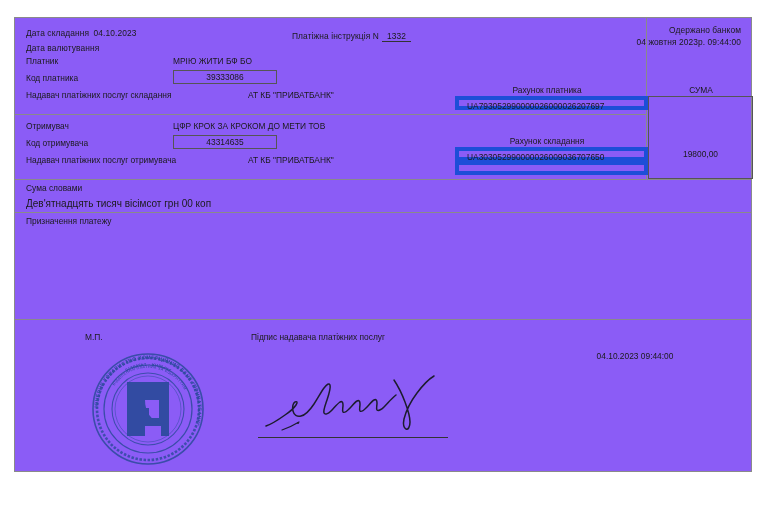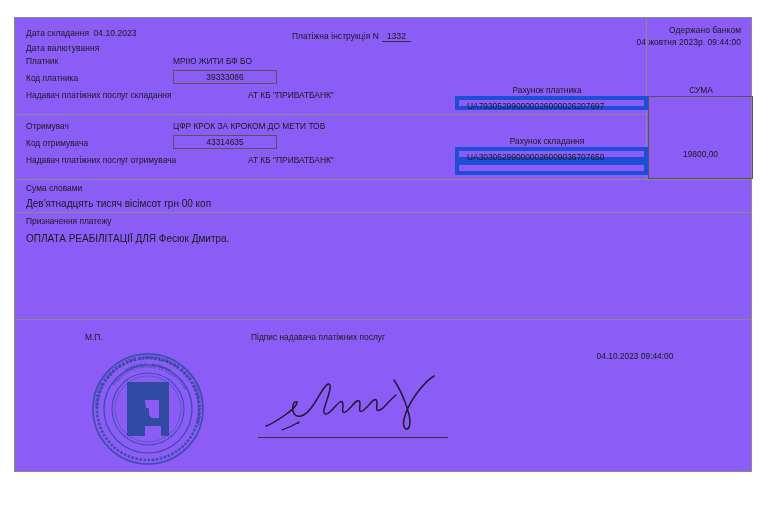--- a/index.html
+++ b/index.html
@@ -221,21 +221,20 @@
   <div class="acct-head" style="left:437px; top:118px; width:190px;">Рахунок складання</div>
   <div class="acct-box" style="left:440px; top:129px; width:193px;">UA303052990000026009036707650</div>
   <div class="acct-box" style="left:440px; top:143px; width:193px;"></div>
 
   <div class="band" style="top:161px; height:33px;"></div>
   <div class="band-label" style="left:11px; top:165px;">Сума словами</div>
   <div class="band-text" style="left:11px; top:180px;">Дев'ятнадцять тисяч вісімсот грн 00 коп</div>
 
   <div class="band" style="top:194px; height:107px;"></div>
   <div class="band-label" style="left:11px; top:198px;">Призначення платежу</div>
-  <div class="band-text" style="left:11px; top:215px;">ОПЛАТА РЕАБІЛІТАЦІЇ ДЛЯ Фесюк Дмитра.</div>
 
   <div class="band" style="top:301px; height:153px; border-top:1px solid #8a8a8a;"></div>
 
   <div class="mp" style="left:70px; top:314px;">М.П.</div>
 
   <div class="sign-label" style="left:236px; top:314px;">Підпис надавача платіжних послуг</div>
 
   <svg class="signature" viewBox="0 0 190 68">
     <path d="M8,56 C14,54 20,50 27,45 C33,41 36,38 38,35 C40,32 39,31 37,32 C35,33 34,37 35,41 C36,45 39,47 43,46 C48,45 52,40 56,34 C60,28 63,22 66,18 C69,14 71,13 72,15 C73,18 71,24 69,30 C67,36 65,41 66,43 C67,45 70,44 73,41 C76,38 79,34 82,32 C84,31 85,32 85,35 C85,38 84,41 85,42 C86,43 88,42 91,39 C94,36 97,32 99,31 C101,30 102,31 102,34 C102,37 101,40 102,41 C103,42 105,41 108,38 C111,35 114,31 116,30 C118,29 119,30 119,33 C119,36 118,39 119,40 C120,41 123,40 126,37 C130,33 134,28 138,25" fill="none" stroke="#1c1c2e" stroke-width="1.5" stroke-linecap="round"></path>
     <path d="M136,10 C140,16 144,24 147,32 C150,40 152,47 152,52 C152,57 150,60 148,59 C146,58 145,54 146,49 C148,41 153,31 159,23 C165,15 171,9 176,6" fill="none" stroke="#1c1c2e" stroke-width="1.5" stroke-linecap="round"></path>

